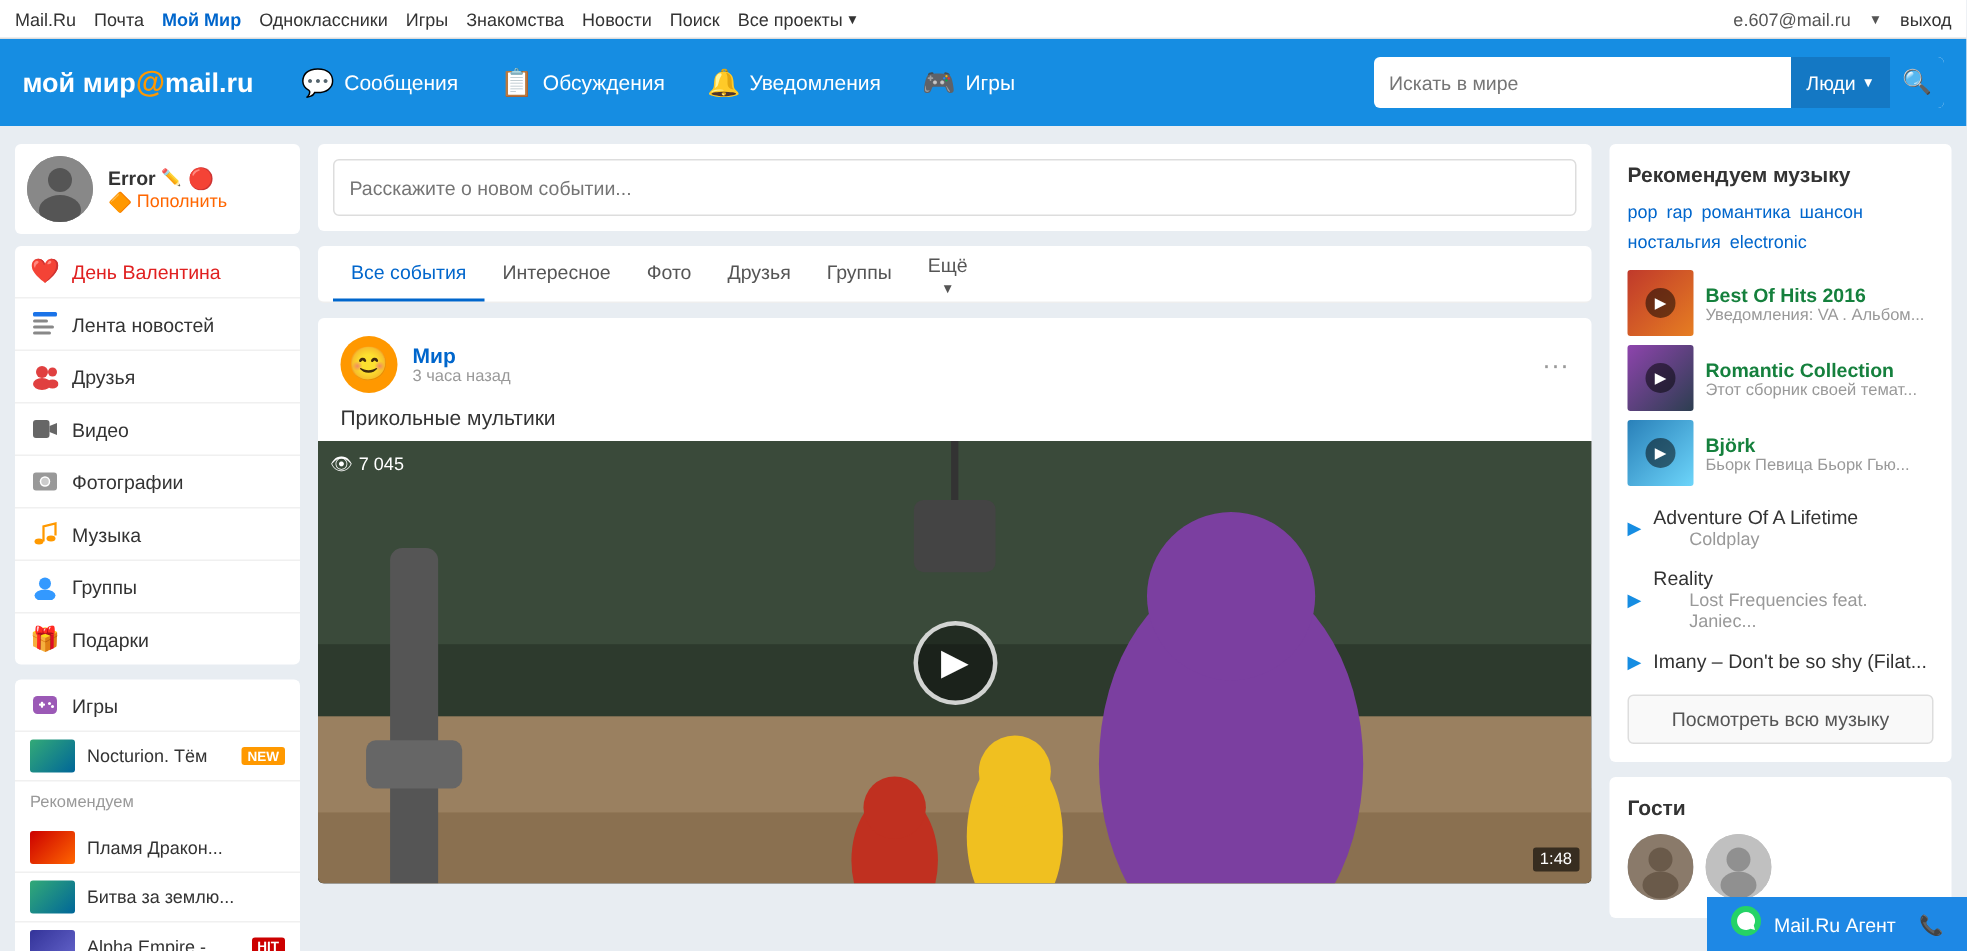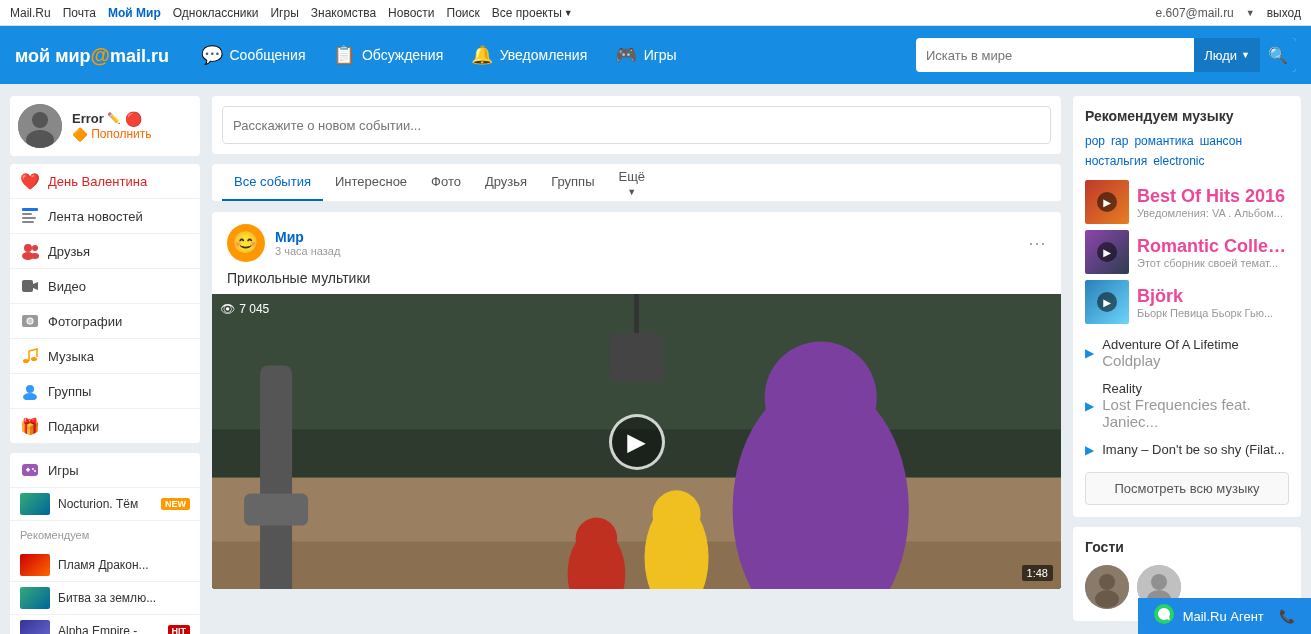--- a/index.html
+++ b/index.html
@@ -365,34 +365,34 @@
       position: absolute;
       top: 50%; left: 50%;
       transform: translate(-50%, -50%);
       width: 20px; height: 20px;
       border-radius: 50%;
       background: rgba(0,0,0,0.5);
       display: flex; align-items: center; justify-content: center;
       color: #fff; font-size: 10px;
     }
     .album-info { flex: 1; min-width: 0; }
-    .album-title { font-size: 18px; color: #ec4899; font-weight: bold; white-space: nowrap; overflow: hidden; text-overflow: ellipsis; }
+    .album-title { font-size: 13px; color: #15803d; font-weight: bold; white-space: nowrap; overflow: hidden; text-overflow: ellipsis; }
     .album-sub { font-size: 11px; color: #999; white-space: nowrap; overflow: hidden; text-overflow: ellipsis; }
     .track-list { display: flex; flex-direction: column; gap: 6px; margin-bottom: 12px; }
     .track-item {
       display: flex;
       align-items: center;
       gap: 8px;
       cursor: pointer;
       padding: 3px 0;
     }
     .track-play-icon { color: #168de2; font-size: 12px; }
     .track-info { flex: 1; min-width: 0; }
     .track-name { font-size: 13px; color: #333; }
-    .track-artist { font-size: 15px; color: #999; }
+    .track-artist { font-size: 12px; color: #999; margin-left: 24px; }
     .view-all-music {
       display: block;
       text-align: center;
       border: 1px solid #ddd;
       border-radius: 4px;
       padding: 8px;
       color: #555;
       font-size: 13px;
       cursor: pointer;
       background: #f9f9f9;

